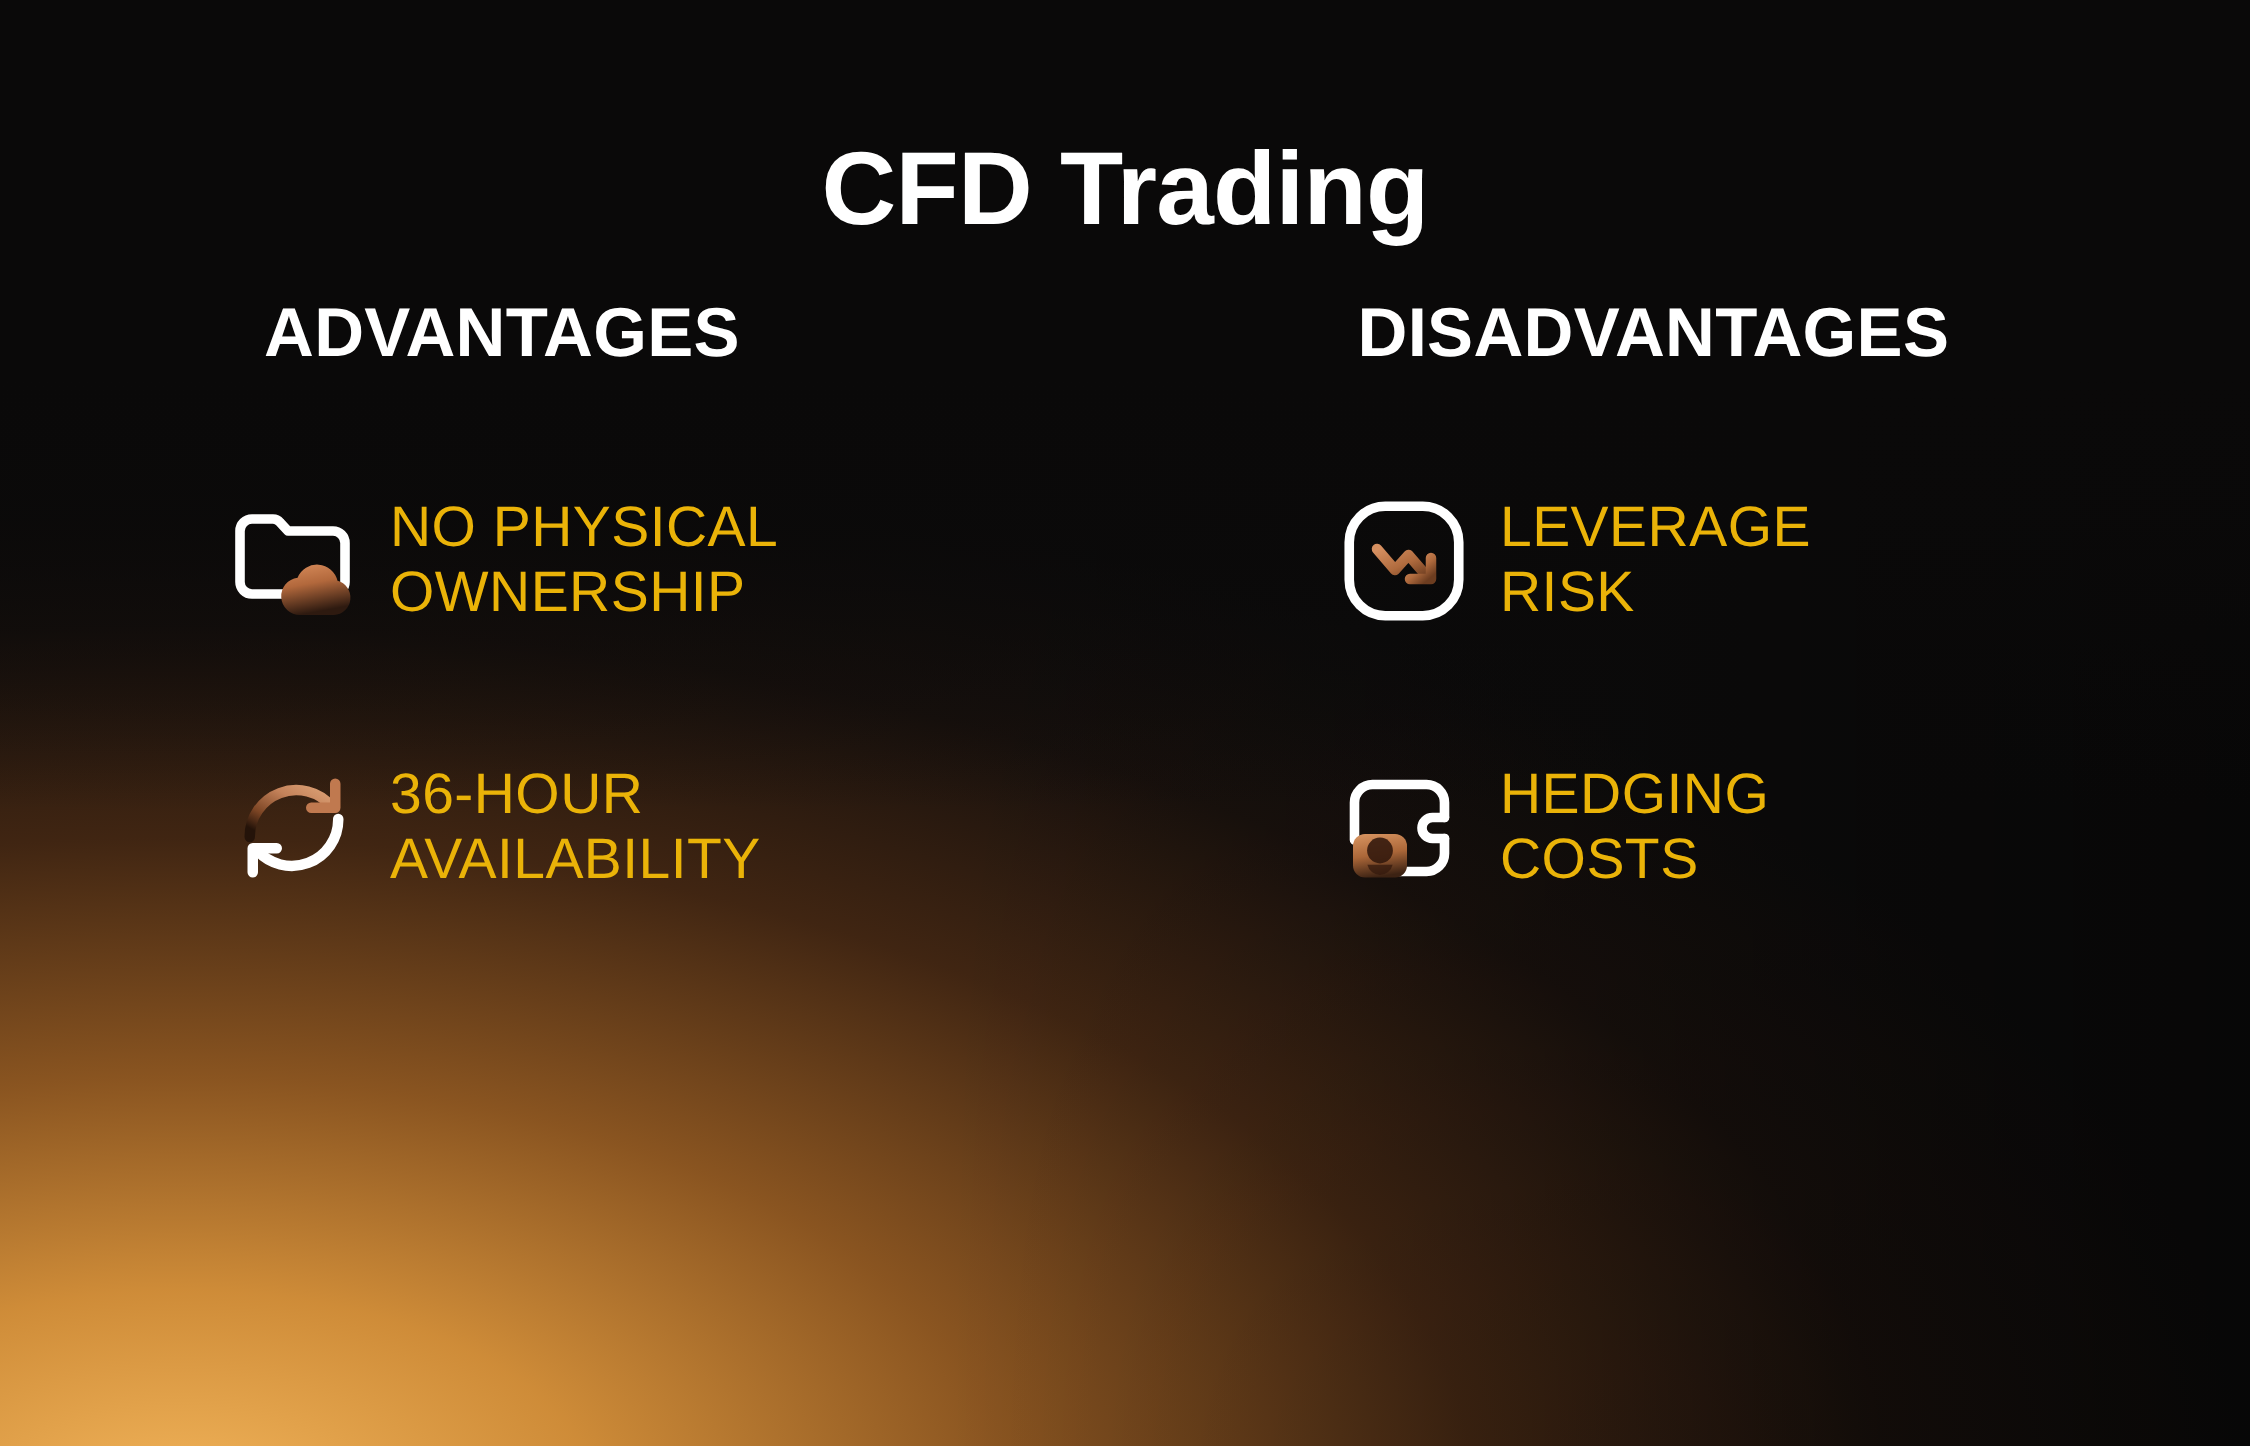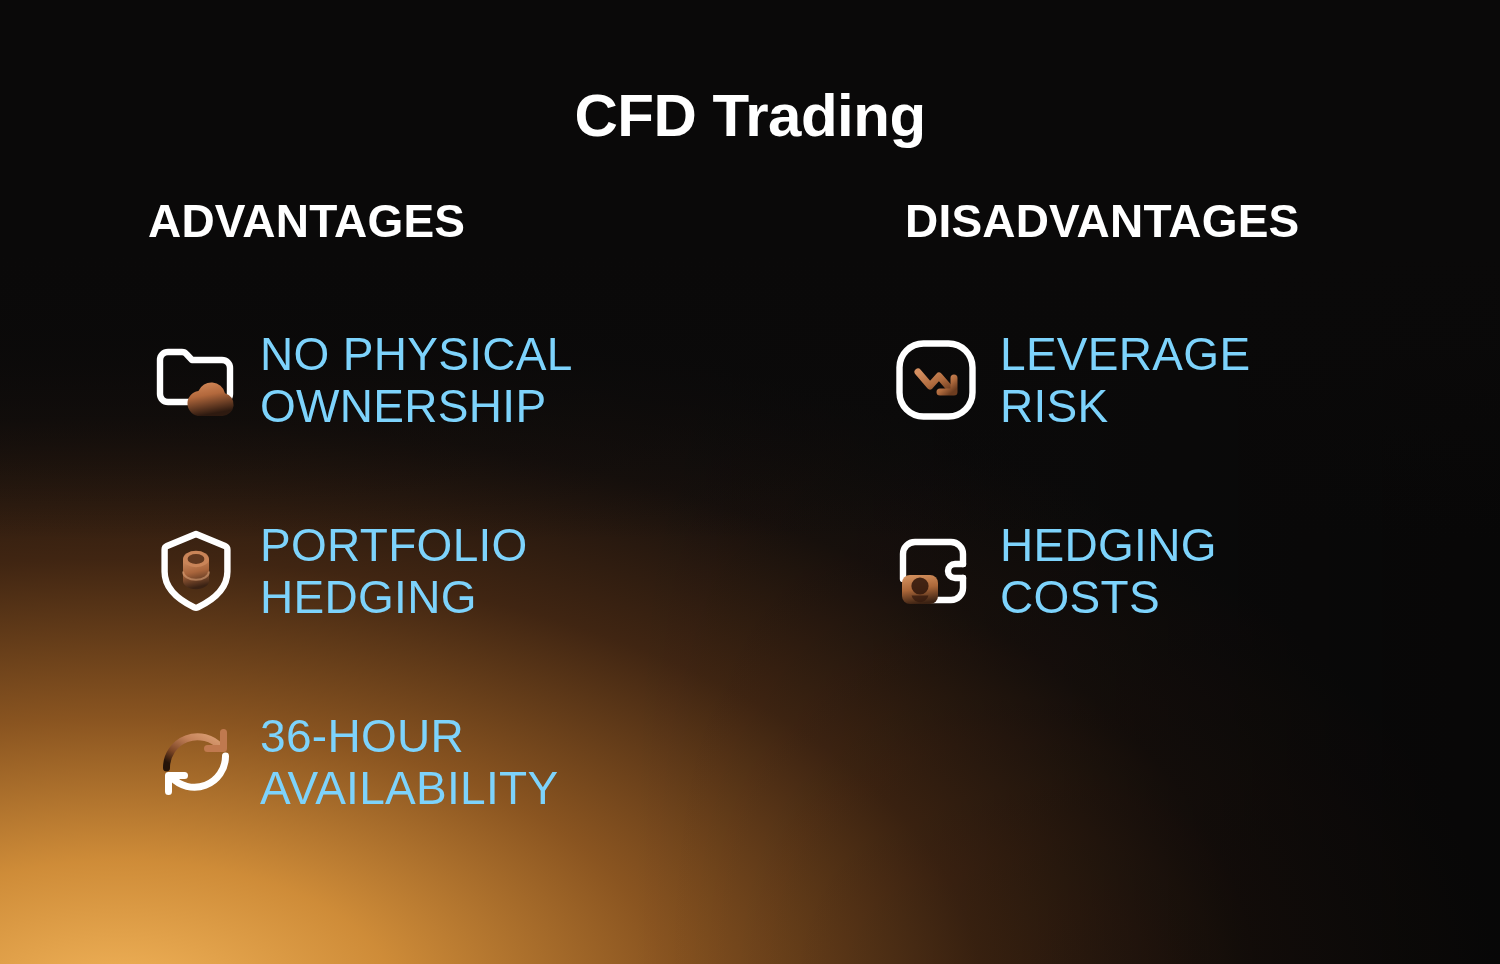--- a/index.html
+++ b/index.html
@@ -80,21 +80,21 @@
     width: 100%;
     height: 100%;
   }
 
   .poster-title {
     position: absolute;
     top: 44px;
     left: 0;
     width: 100%;
     text-align: center;
-    font-size: 60px;
+    font-size: 69px;
     line-height: 1.05;
     font-weight: 700;
     letter-spacing: -0.5px;
     color: #ffffff;
   }
 
   .columns {
     position: absolute;
     top: 198px;
     left: 0;
@@ -110,21 +110,21 @@
 
   .column-header {
     font-size: 46px;
     font-weight: 700;
     letter-spacing: 0.2px;
     line-height: 1;
     color: #ffffff;
     margin: 0 0 84px 0;
     white-space: nowrap;
   }
-  .column-left .column-header  { }
+  .column-left .column-header  { margin-left: 28px; }
   .column-right .column-header { margin-left: 17px; }
 
   .item-list {
     display: flex;
     flex-direction: column;
     gap: 86px;
   }
 
   .item {
     display: flex;
@@ -141,25 +141,25 @@
     justify-content: center;
   }
   .item-icon svg {
     display: block;
     width: 84px;
     height: 84px;
     overflow: visible;
   }
 
   .item-label {
-    font-size: 46px;
+    font-size: 38px;
     line-height: 1.14;
     font-weight: 400;
     letter-spacing: 0.3px;
-    color: #7dd3fc;
+    color: #eab308;
     white-space: pre-line;
     margin-left: 16px;
   }
 
   .column-right .item-label { }
 </style>
 </head>
 <body>
 
 <div id="poster">
@@ -191,40 +191,20 @@
                   </linearGradient>
                 </defs>
                 <path d="M6 22 a8 8 0 0 1 8-8 h14 a6 6 0 0 1 4.6 2.2 L38 22 h30 a8 8 0 0 1 8 8 v26 a8 8 0 0 1 -8 8 H14 a8 8 0 0 1 -8 -8 Z" stroke="#ffffff" stroke-width="6.4" stroke-linejoin="round" stroke-linecap="round" fill="none"></path>
                 <path d="M46 78 a12.5 12.5 0 0 1 -1.6 -24.9 a14 14 0 0 1 26.6 2.1 a11.6 11.6 0 0 1 -2.4 22.8 Z" fill="url(#gradCloud)"></path>
               </svg>
             </span>
             <span class="item-label">NO PHYSICAL
 OWNERSHIP</span>
           </div>
 
-          <div class="item">
-            <span class="item-icon">
-              <svg viewBox="0 0 84 84" fill="none" xmlns="http://www.w3.org/2000/svg">
-                <defs>
-                  <linearGradient id="gradDb" x1="0" y1="0" x2="0.2" y2="1">
-                    <stop offset="0%" stop-color="#d08f63"></stop>
-                    <stop offset="50%" stop-color="#a9653c"></stop>
-                    <stop offset="100%" stop-color="#3a2214"></stop>
-                  </linearGradient>
-                </defs>
-                <path d="M42 5 L71 17 a4 4 0 0 1 2.4 3.7 v22 c0 15.6 -12.6 27.4 -29.6 35.6 a4 4 0 0 1 -3.6 0 C23.2 70.1 10.6 58.3 10.6 42.7 v-22 A4 4 0 0 1 13 17 Z" stroke="#ffffff" stroke-width="6.4" stroke-linejoin="round" fill="none"></path>
-                <path d="M29 30 v22 c0 4.6 5.8 8.2 13 8.2 s13 -3.6 13 -8.2 V30 Z" fill="url(#gradDb)"></path>
-                <ellipse cx="42" cy="30" rx="13" ry="8.2" fill="#c98458"></ellipse>
-                <ellipse cx="42" cy="30" rx="8.4" ry="5" fill="#61381f"></ellipse>
-                <path d="M29 42.5 c0 4.6 5.8 8.2 13 8.2 s13 -3.6 13 -8.2" stroke="#e0a87e" stroke-width="2" fill="none" opacity="0.55"></path>
-              </svg>
-            </span>
-            <span class="item-label">PORTFOLIO
-HEDGING</span>
-          </div>
 
           <div class="item">
             <span class="item-icon">
               <svg viewBox="0 0 84 84" fill="none" xmlns="http://www.w3.org/2000/svg">
                 <defs>
                   <linearGradient id="gradArcTop" x1="0.1" y1="0.9" x2="0.9" y2="0.05">
                     <stop offset="0%" stop-color="#241309"></stop>
                     <stop offset="28%" stop-color="#7c4524"></stop>
                     <stop offset="70%" stop-color="#c4825a"></stop>
                     <stop offset="100%" stop-color="#d79a6f"></stop>

